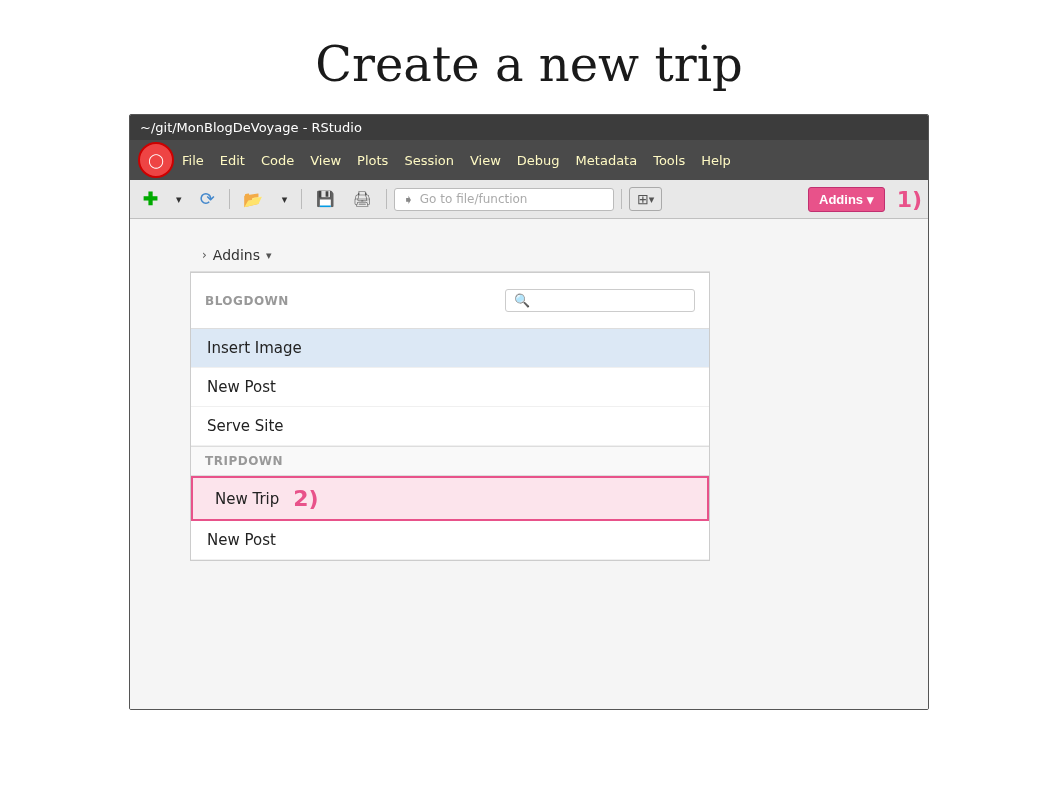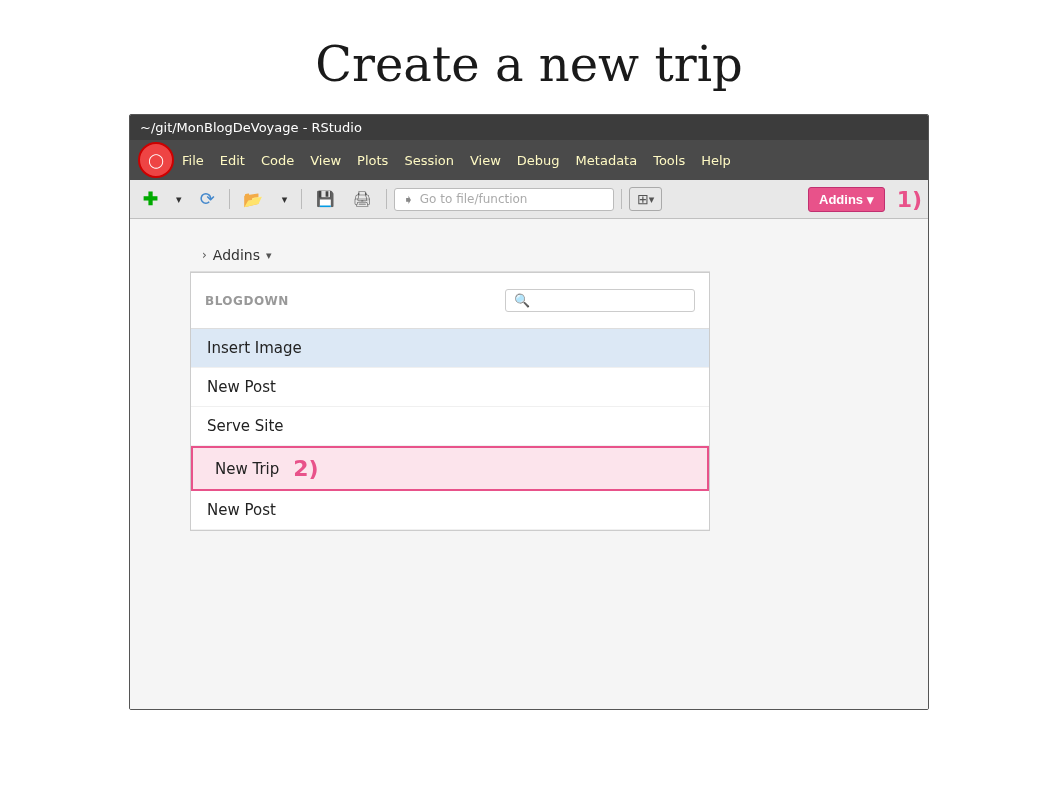--- a/index.html
+++ b/index.html
@@ -380,20 +380,23 @@
 
       <div class="addin-item">
         <span>New Post</span>
       </div>
 
       <div class="addin-item">
         <span>Serve Site</span>
       </div>
 
 
+      <div class="section-divider">
+        <span class="section-divider-label">TRIPDOWN</span>
+      </div>
 
       <div class="addin-item new-trip-item">
         <span>New Trip</span>
         <span class="step-label-2">2)</span>
       </div>
 
       <div class="addin-item">
         <span>New Post</span>
       </div>
 

